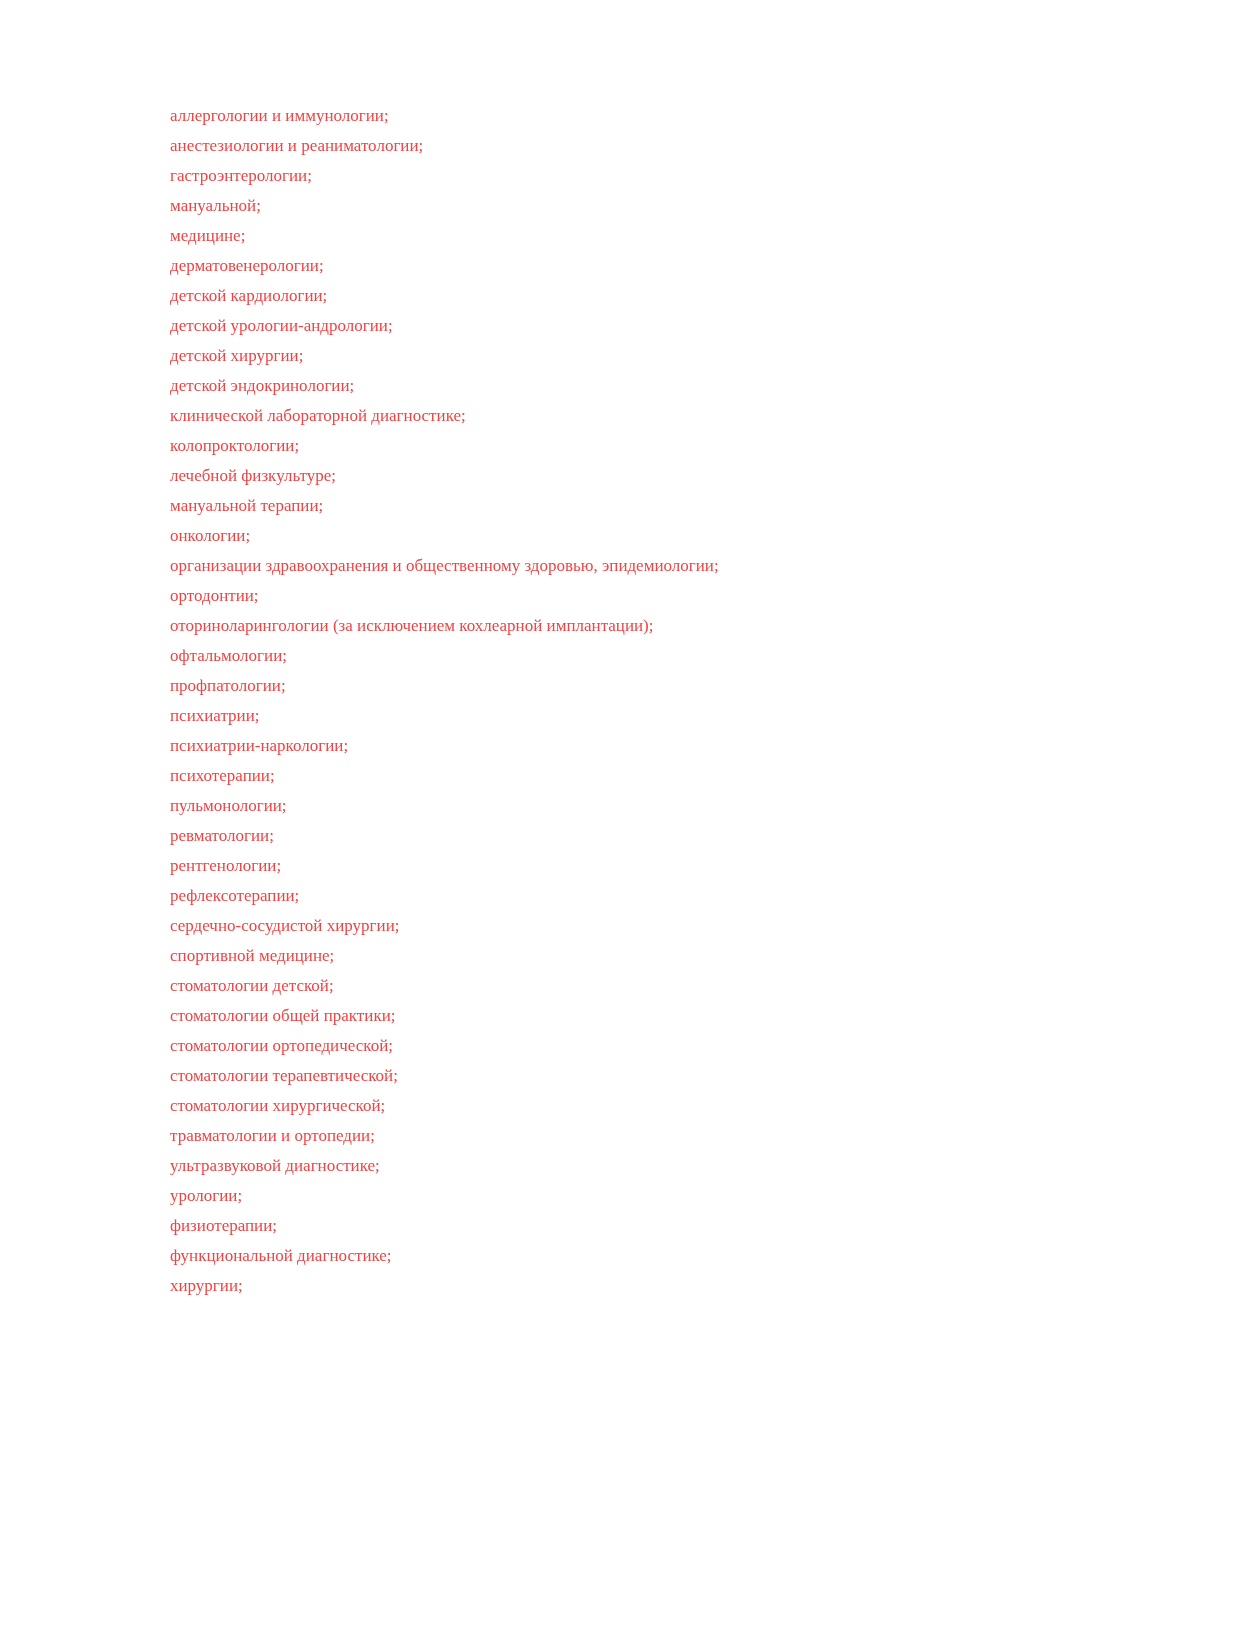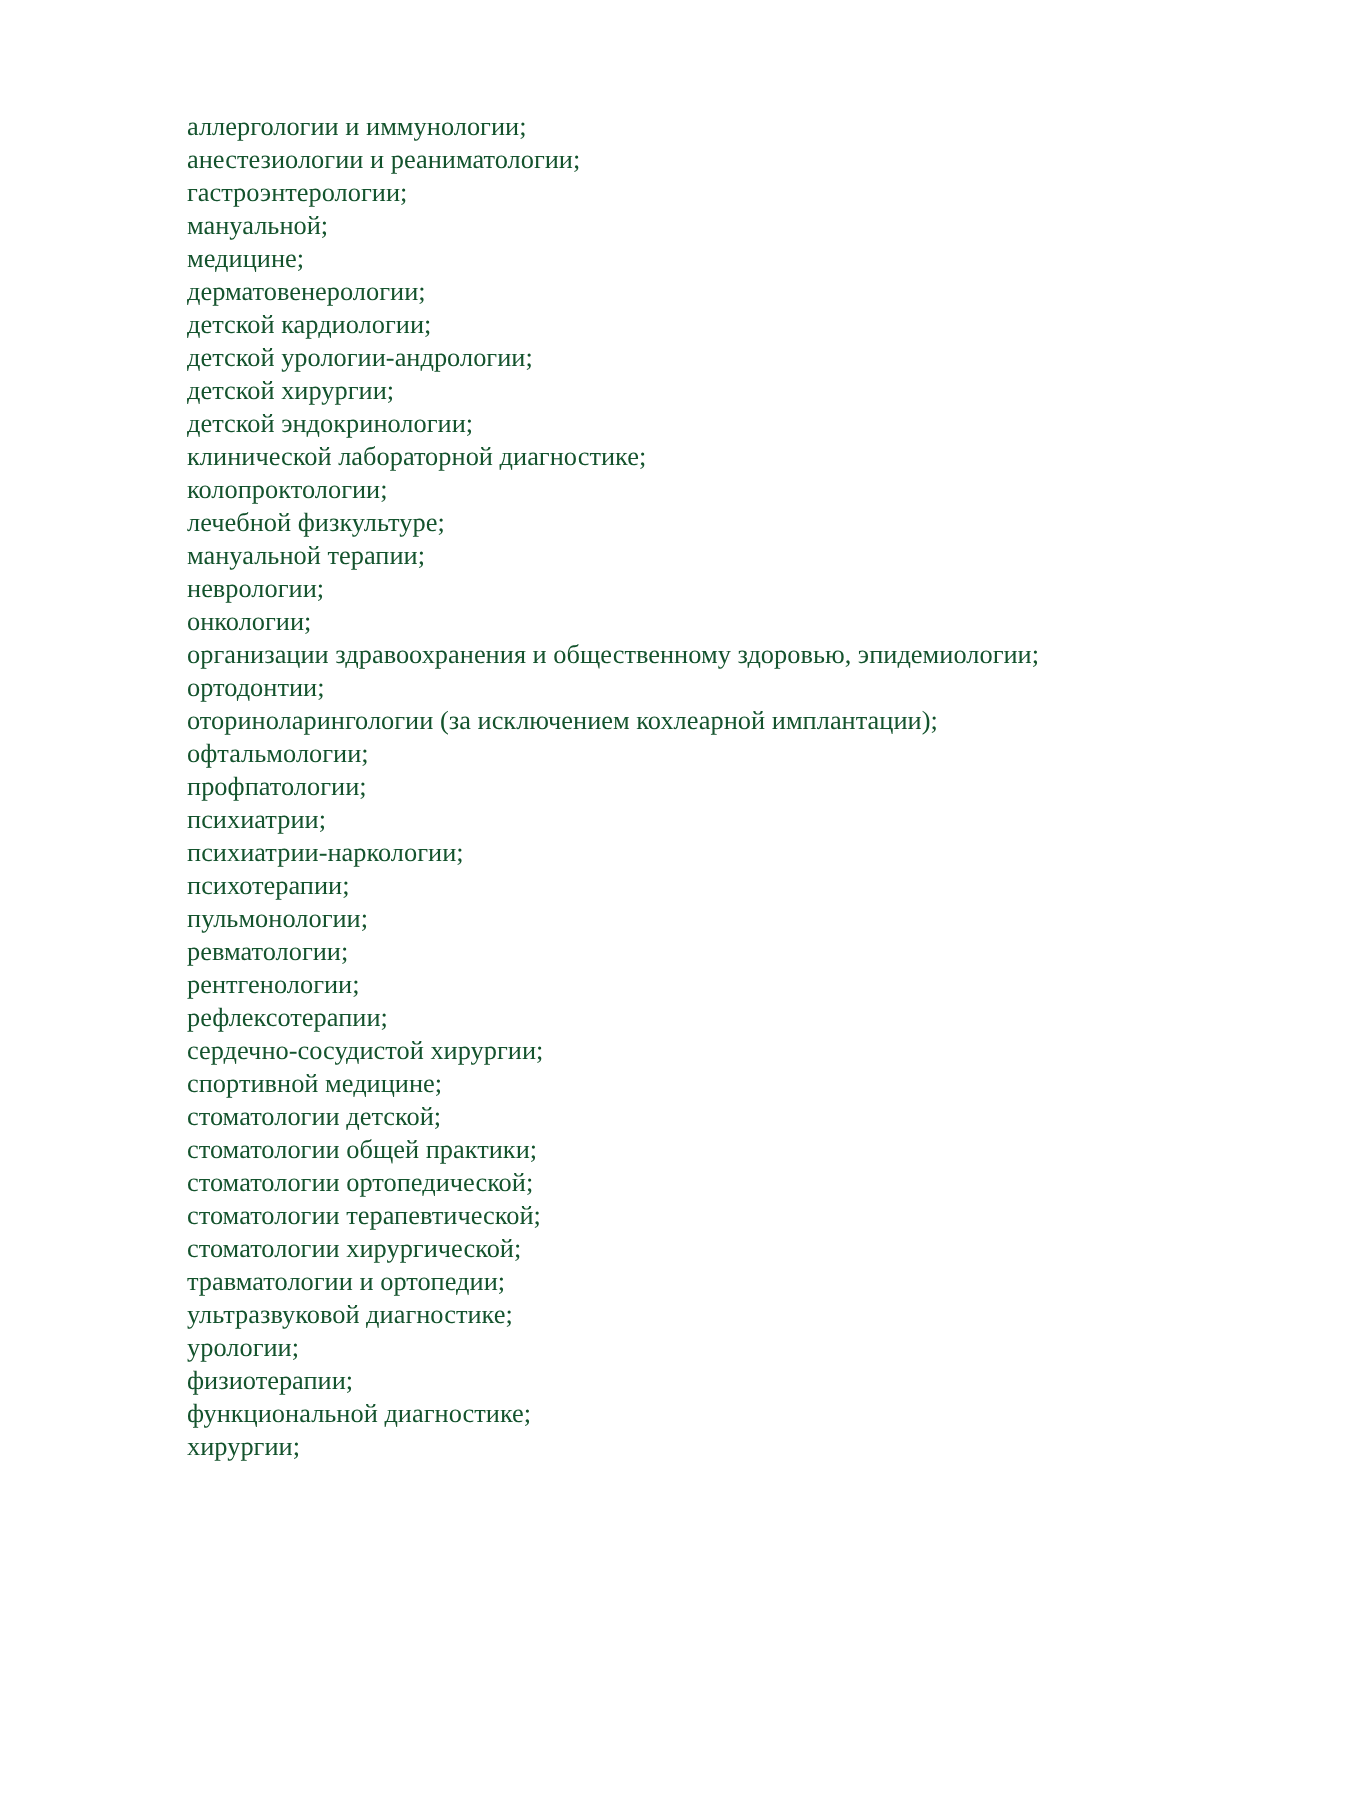--- a/index.html
+++ b/index.html
@@ -15,23 +15,23 @@
     font-family: "Liberation Serif", "DejaVu Serif", serif;
   }
   .page {
     position: absolute;
     inset: 0;
     background: #ffffff;
     box-sizing: border-box;
     padding: 101px 60px 0 170px;
   }
   .specialty-list {
-    font-size: 24px;
+    font-size: 17px;
     line-height: 30px;
-    color: #14532d;
+    color: #ef4444;
     letter-spacing: 0;
   }
   .specialty-line {
     white-space: nowrap;
     height: 30px;
   }
 </style>
 </head>
 <body>
 
@@ -44,21 +44,20 @@
       <div class="specialty-line">медицине;</div>
       <div class="specialty-line">дерматовенерологии;</div>
       <div class="specialty-line">детской кардиологии;</div>
       <div class="specialty-line">детской урологии-андрологии;</div>
       <div class="specialty-line">детской хирургии;</div>
       <div class="specialty-line">детской эндокринологии;</div>
       <div class="specialty-line">клинической лабораторной диагностике;</div>
       <div class="specialty-line">колопроктологии;</div>
       <div class="specialty-line">лечебной физкультуре;</div>
       <div class="specialty-line">мануальной терапии;</div>
-      <div class="specialty-line">неврологии;</div>
       <div class="specialty-line">онкологии;</div>
       <div class="specialty-line">организации здравоохранения и общественному здоровью, эпидемиологии;</div>
       <div class="specialty-line">ортодонтии;</div>
       <div class="specialty-line">оториноларингологии (за исключением кохлеарной имплантации);</div>
       <div class="specialty-line">офтальмологии;</div>
       <div class="specialty-line">профпатологии;</div>
       <div class="specialty-line">психиатрии;</div>
       <div class="specialty-line">психиатрии-наркологии;</div>
       <div class="specialty-line">психотерапии;</div>
       <div class="specialty-line">пульмонологии;</div>

